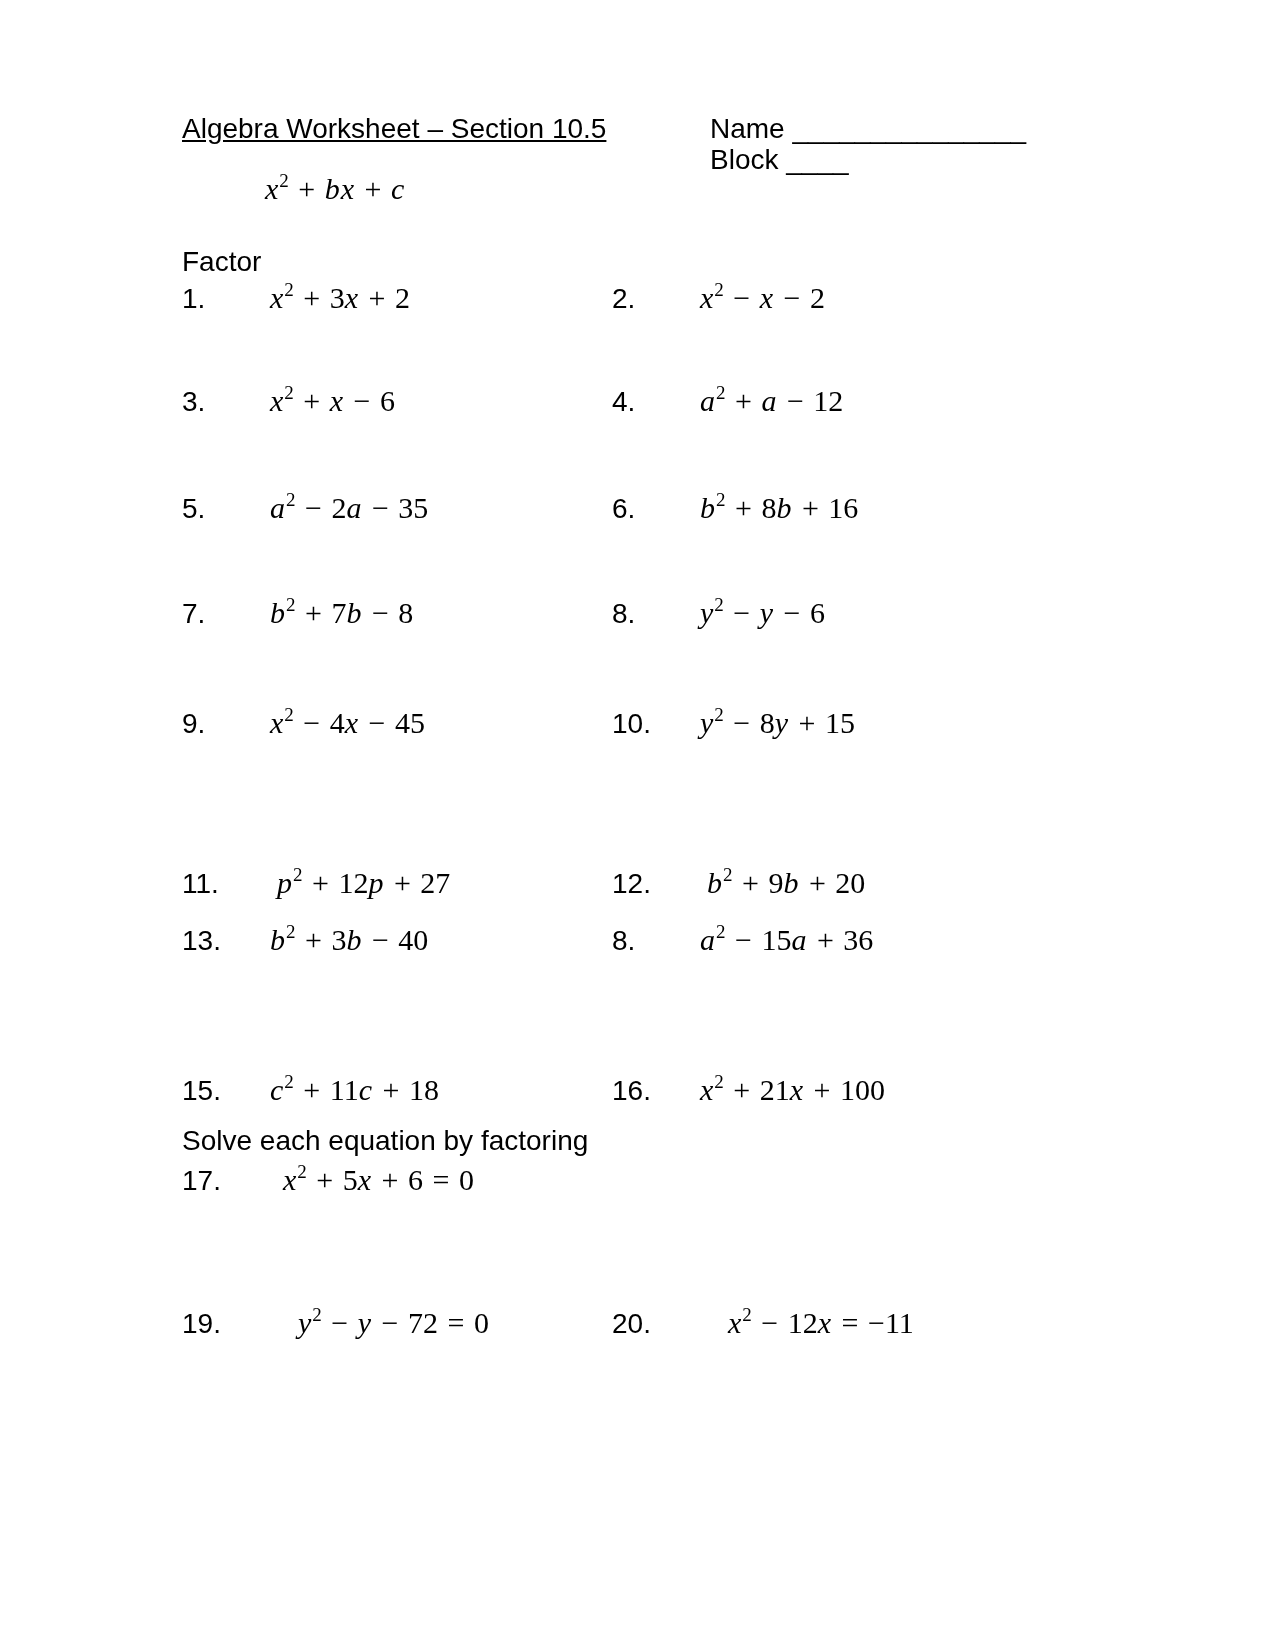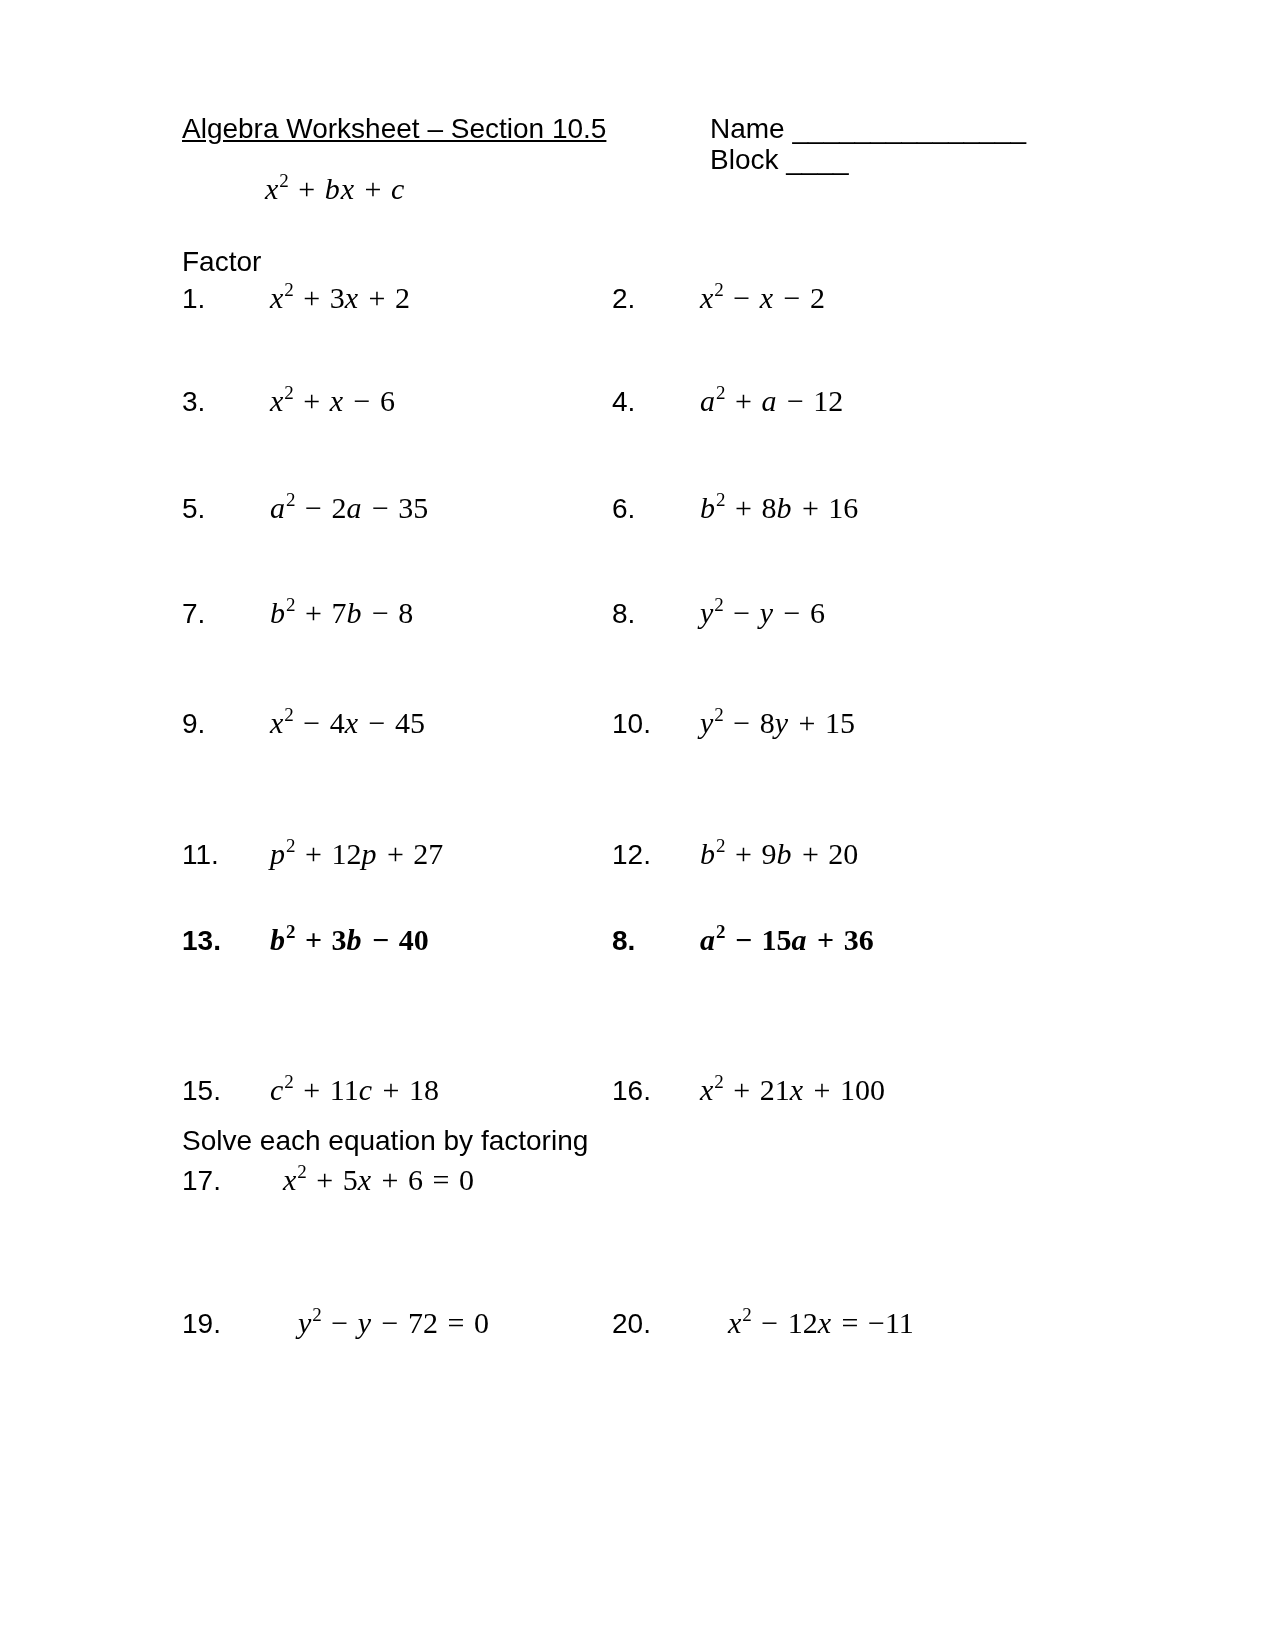--- a/index.html
+++ b/index.html
@@ -27,21 +27,21 @@
   .math i{font-style:italic;padding-right:1px;}
   .math sup{font-size:19px;line-height:0;position:relative;top:-1px;}
   .section-heading{font-size:28px;left:182px;}
   .factor-heading{top:246px;}
   .solve-heading{top:1125px;}
   .prob{display:flex;align-items:baseline;font-size:28px;}
   .prob .num{flex:0 0 88px;width:88px;}
   .colL{left:182px;}
   .colR{left:612px;}
   .r1{top:281px;}  .r2{top:384px;}  .r3{top:491px;}  .r4{top:596px;}
-  .r5{top:706px;}  .r6{top:837px;}  .r7{top:923px;font-weight:bold;}  .r8{top:1073px;}
+  .r5{top:706px;}  .r6{top:866px;gap:7px;}  .r7{top:923px;}  .r8{top:1073px;}
   .r9{top:1163px;gap:13px;} .r10{top:1306px;gap:28px;}
 </style>
 </head>
 <body>
 
 <div class="page">
 
   <div class="abs title-block">
     <div>Algebra Worksheet – Section 10.5</div>
   </div>

